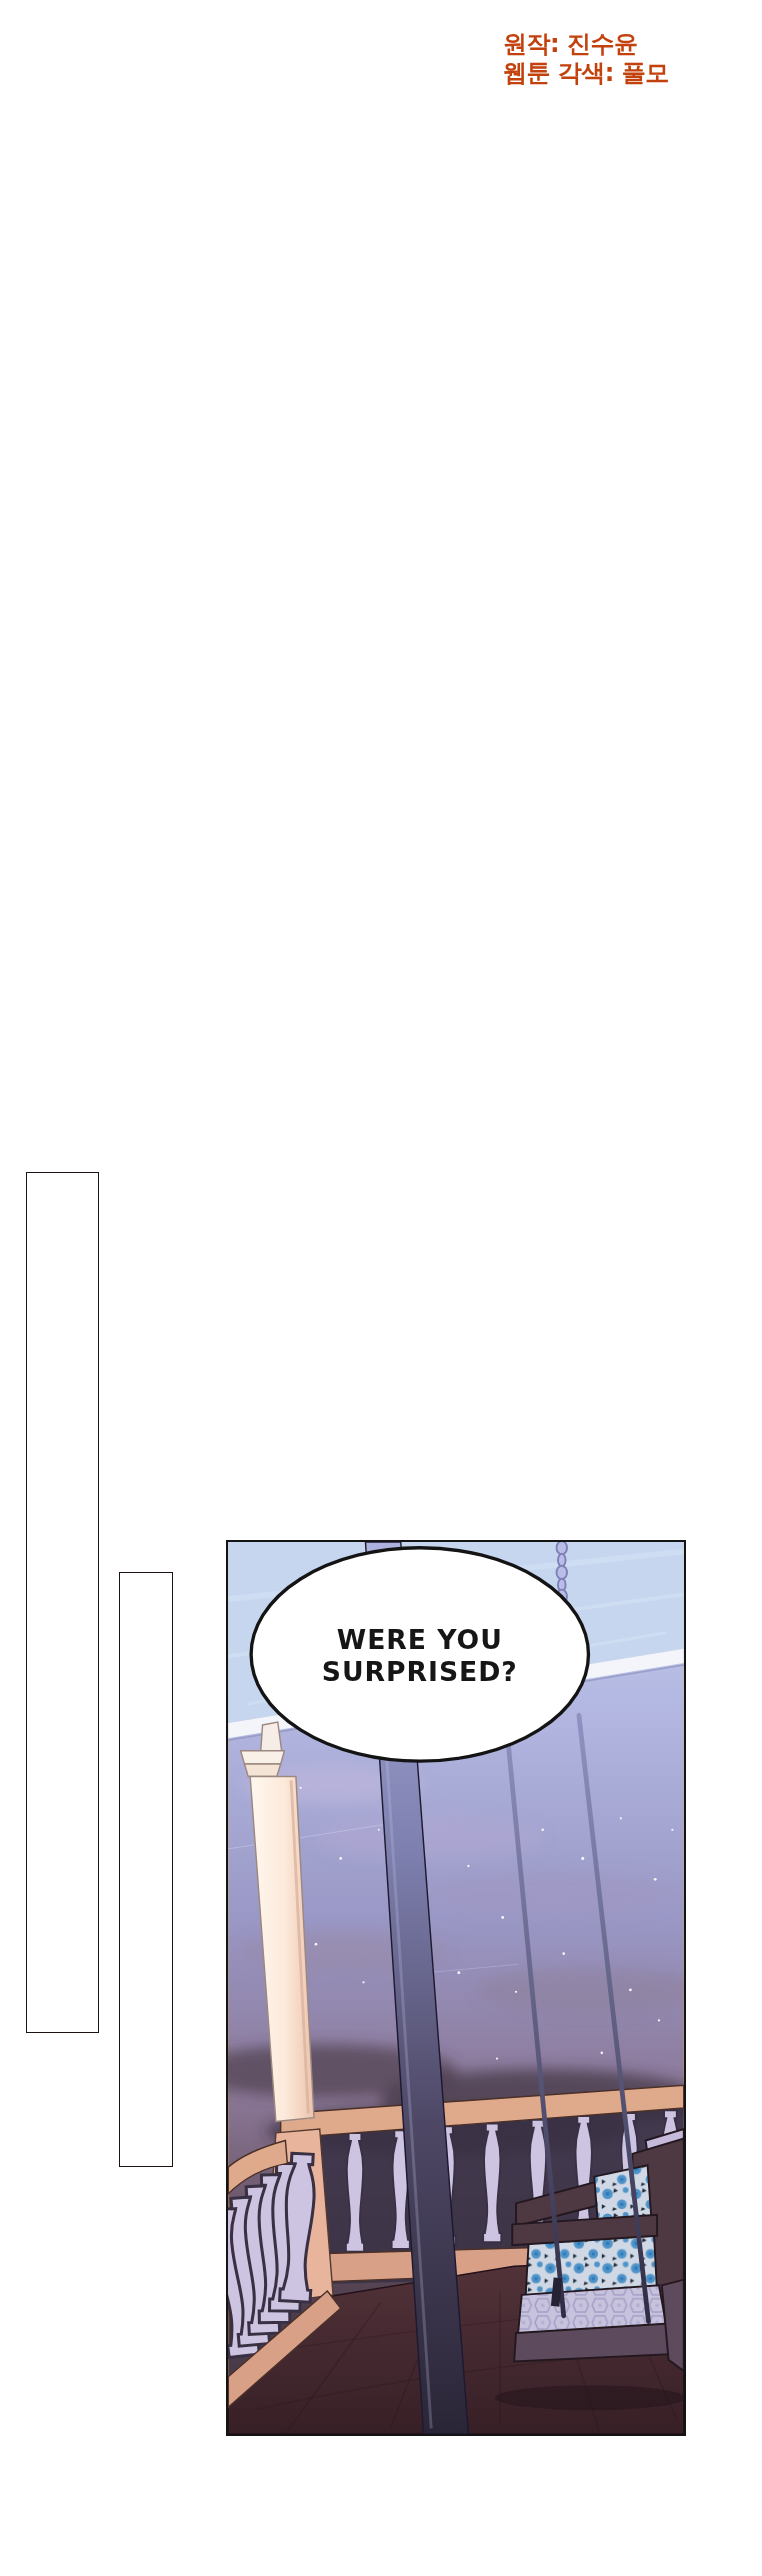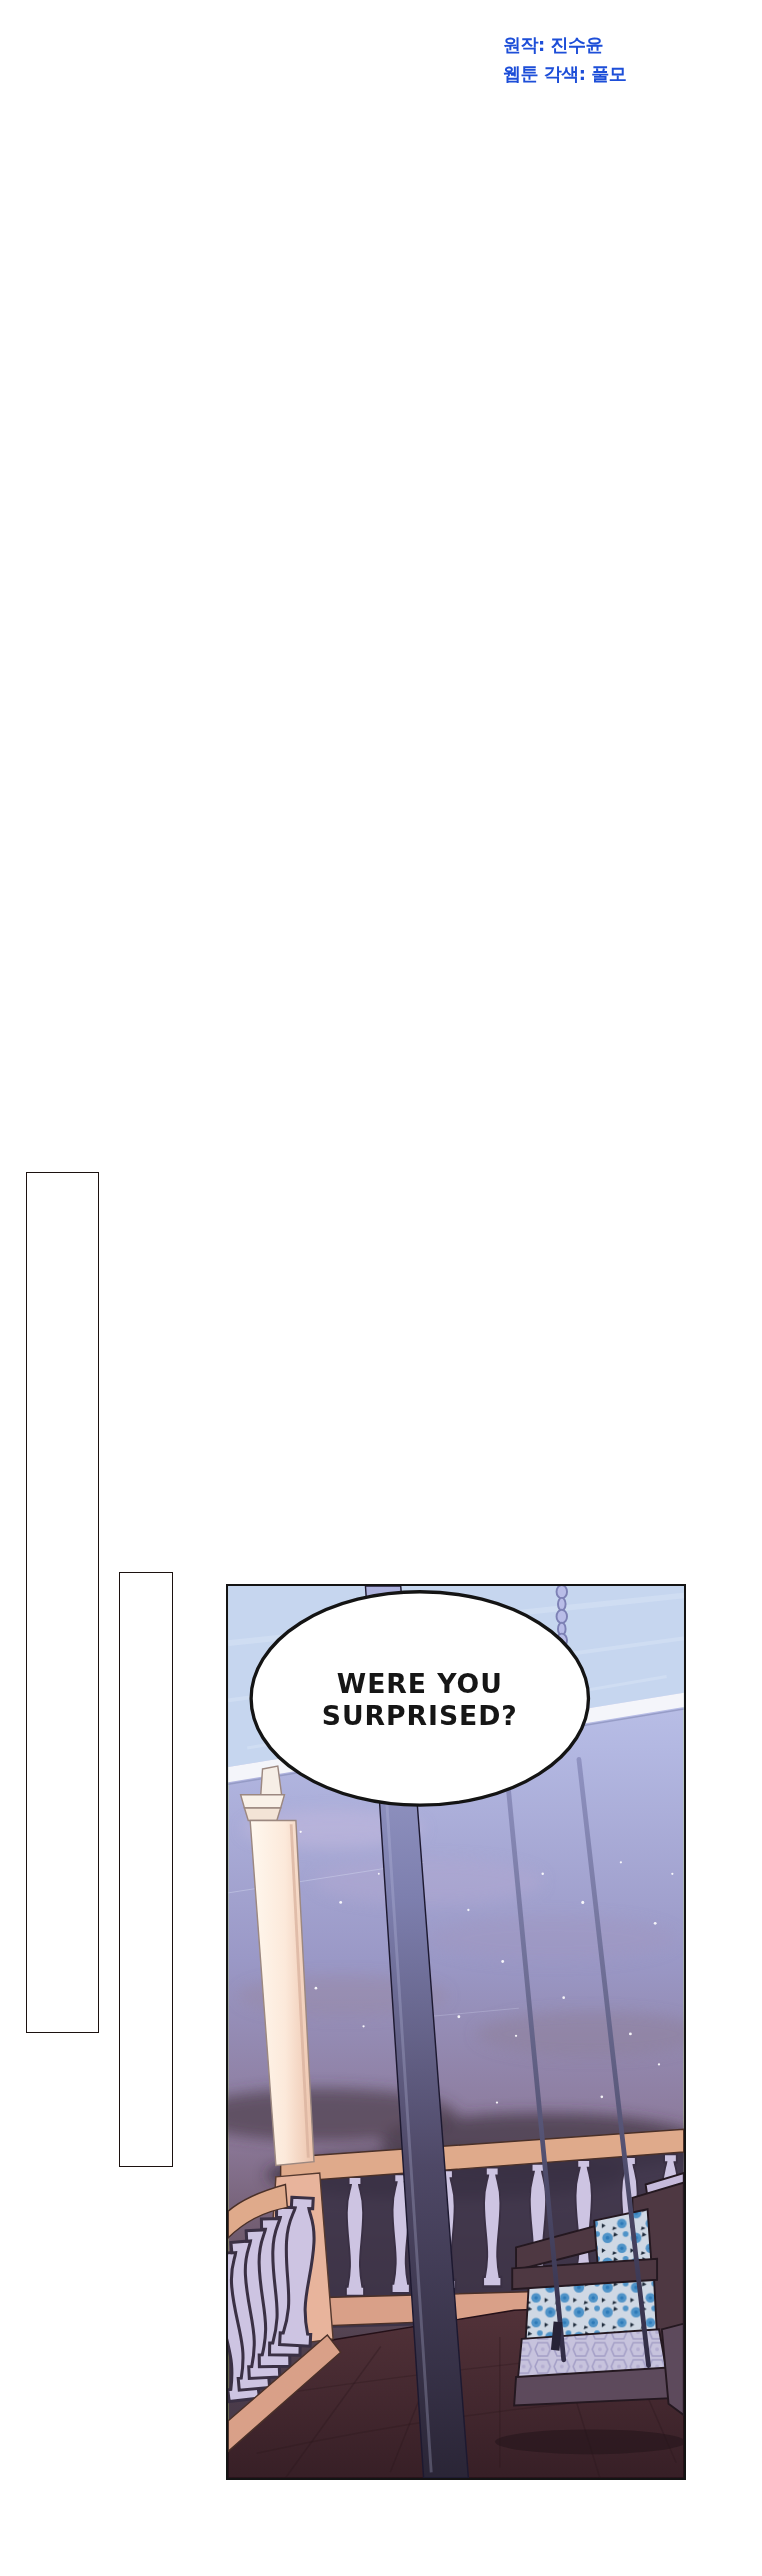--- a/index.html
+++ b/index.html
@@ -2,31 +2,31 @@
 <html><head>
 <meta charset="utf-8">
 <style>
   html,body{margin:0;padding:0;}
   body{
     width:762px;height:2576px;position:relative;background:#ffffff;
     font-family:"DejaVu Sans","Liberation Sans",sans-serif;overflow:hidden;
   }
   .credits{
     position:absolute;left:503px;top:29.5px;
-    font-size:18px;font-weight:bold;line-height:29px;color:#1d4ed8;
+    font-size:24px;font-weight:bold;line-height:29px;color:#c2410c;
     letter-spacing:-0.5px;white-space:nowrap;
   }
   .empty-panel{
     position:absolute;background:#ffffff;border:1.9px solid #1c1210;box-sizing:border-box;
   }
   #empty-panel-1{left:26px;top:1172px;width:73px;height:861px;}
   #empty-panel-2{left:119px;top:1572px;width:54px;height:595px;}
   .main-panel{
-    position:absolute;left:226px;top:1584px;width:456px;height:892px;
-    border:2.9px solid #141414;background:#bef264;box-sizing:content-box;
+    position:absolute;left:226px;top:1540px;width:456px;height:892px;
+    border:2.9px solid #141414;background:#eab308;box-sizing:content-box;
   }
   .main-panel svg{display:block;}
   .bubble-text{
     font-family:"DejaVu Sans","Liberation Sans",sans-serif;
     font-weight:bold;font-size:28px;letter-spacing:1px;
   }
 </style>
 </head>
 <body>
 

